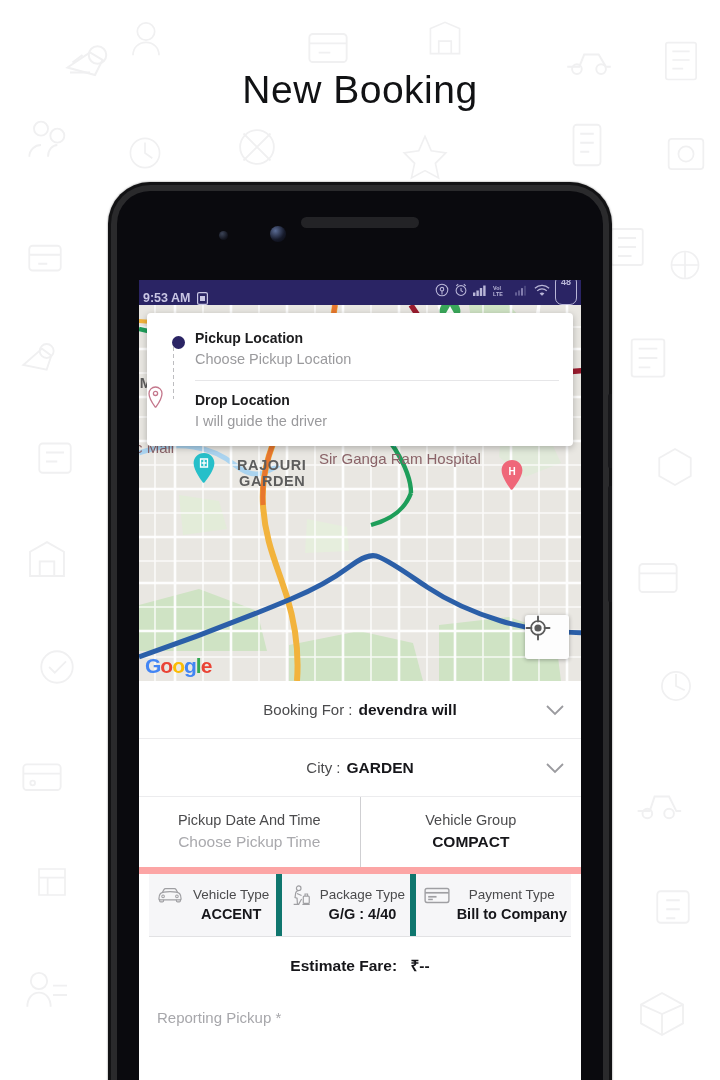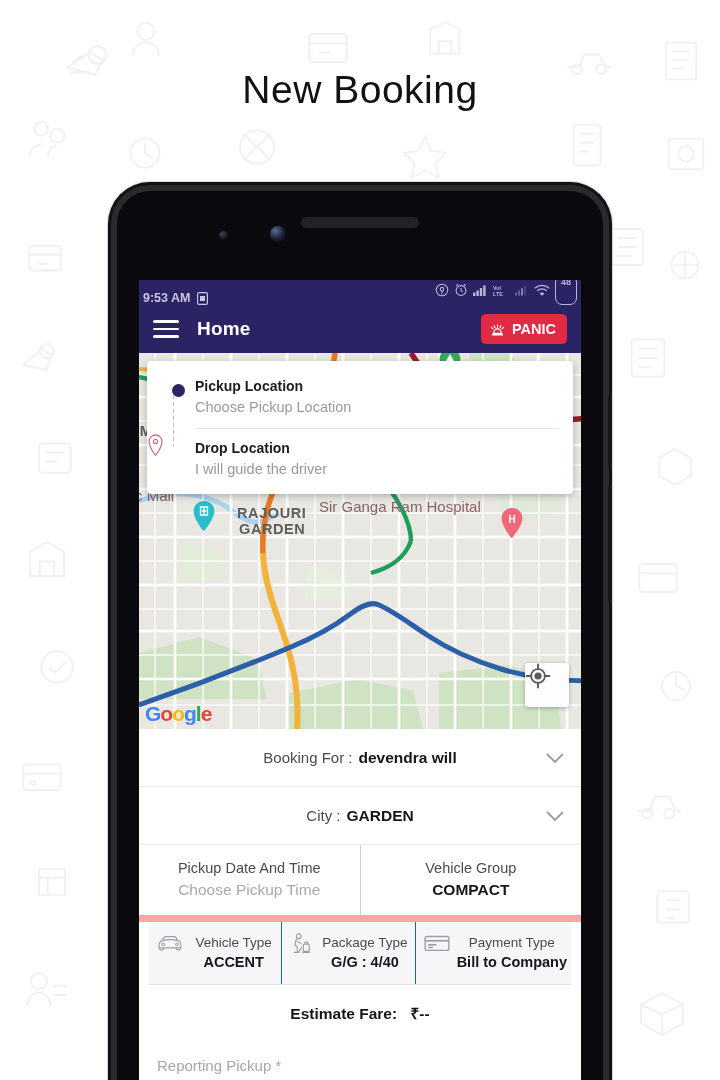--- a/index.html
+++ b/index.html
@@ -170,21 +170,21 @@
   .sp-val{ font-size:15.5px; color:#16161a; font-weight:bold; line-height:22px; }
   .sp-val.muted{ color:#a9a9ad; font-weight:normal; }
 
   .triple{
     display:flex; background:#f6f6f8; border-bottom:1px solid #e2e2e4;
     margin:0 10px;
   }
   .triple > div{
     flex:1; display:flex; align-items:flex-start; gap:7px; padding:11px 4px 12px 8px;
   }
-  .triple > div + div{ border-left:1px solid #0f766e; }
+  .triple > div + div{ border-left:6px solid #0f766e; }
   .tr-ico{ flex:0 0 auto; opacity:.62; }
   .tr-txt{ text-align:center; flex:1; }
   .tr-title{ font-size:13.5px; color:#4b4b4d; line-height:19px; }
   .tr-val{ font-size:14.5px; color:#16161a; font-weight:bold; line-height:20px; white-space:nowrap; }
 
   .fare{
     text-align:center; padding:17px 0 19px 0; background:#fff;
     font-size:15.5px; font-weight:bold; color:#16161a;
   }
   .fare .amt{ margin-left:9px; }
@@ -386,36 +386,20 @@
             </svg>
             <svg class="sb-ico" width="16" height="13" viewBox="0 0 18 14">
               <path d="M1 4.4C3.2 2.4 6 1.3 9 1.3s5.8 1.1 8 3.1" fill="none" stroke="#c9c6e4" stroke-width="1.4"></path>
               <path d="M3.6 7.4C5.1 6 7 5.2 9 5.2s3.9.8 5.4 2.2" fill="none" stroke="#c9c6e4" stroke-width="1.4"></path>
               <path d="M6.3 10.3c.8-.7 1.7-1.1 2.7-1.1s1.9.4 2.7 1.1L9 13z" fill="#c9c6e4"></path>
             </svg>
             <span class="batt">48</span>
           </div>
         </div>
 
-        <div class="appbar">
-          <div class="hamburger">
-            <span></span>
-              <span></span>
-              <span></span>
-          </div>
-          <div class="appbar-title">Home</div>
-          <div class="panic">
-            <svg width="17" height="17" viewBox="0 0 20 20">
-              <path d="M5.5 14.5c0-3 2-5.2 4.5-5.2s4.5 2.2 4.5 5.2z" fill="none" stroke="#fff" stroke-width="1.4"></path>
-              <rect x="3.4" y="14.6" width="13.2" height="2.4" rx="1" fill="#fff"></rect>
-              <path d="M10 7.2V4.4M4.6 9.1L2.8 7.5M15.4 9.1l1.8-1.6M7.2 7.8L6 5.6M12.8 7.8L14 5.6" stroke="#fff" stroke-width="1.3" fill="none" stroke-linecap="round"></path>
-            </svg>
-            <span>PANIC</span>
-          </div>
-        </div>
 
         <div class="map">
           <svg width="460" height="376" viewBox="0 0 460 376">
             <rect x="0" y="0" width="460" height="376" fill="#e9e7e2"></rect>
 
             <path d="M330 0h40l20 22-14 30-40-6z" fill="#cfe3c4"></path>
             <path d="M0 300l60-16 58 22 10 40H0z" fill="#cfe3c4"></path>
             <path d="M150 340l70-14 54 12 10 38H150z" fill="#cfe3c4"></path>
             <path d="M300 320l70-8 46 16 6 48H300z" fill="#cfe3c4"></path>
             <path d="M92 68l36-8 22 16-8 24-42 6z" fill="#dfe9d6"></path>

